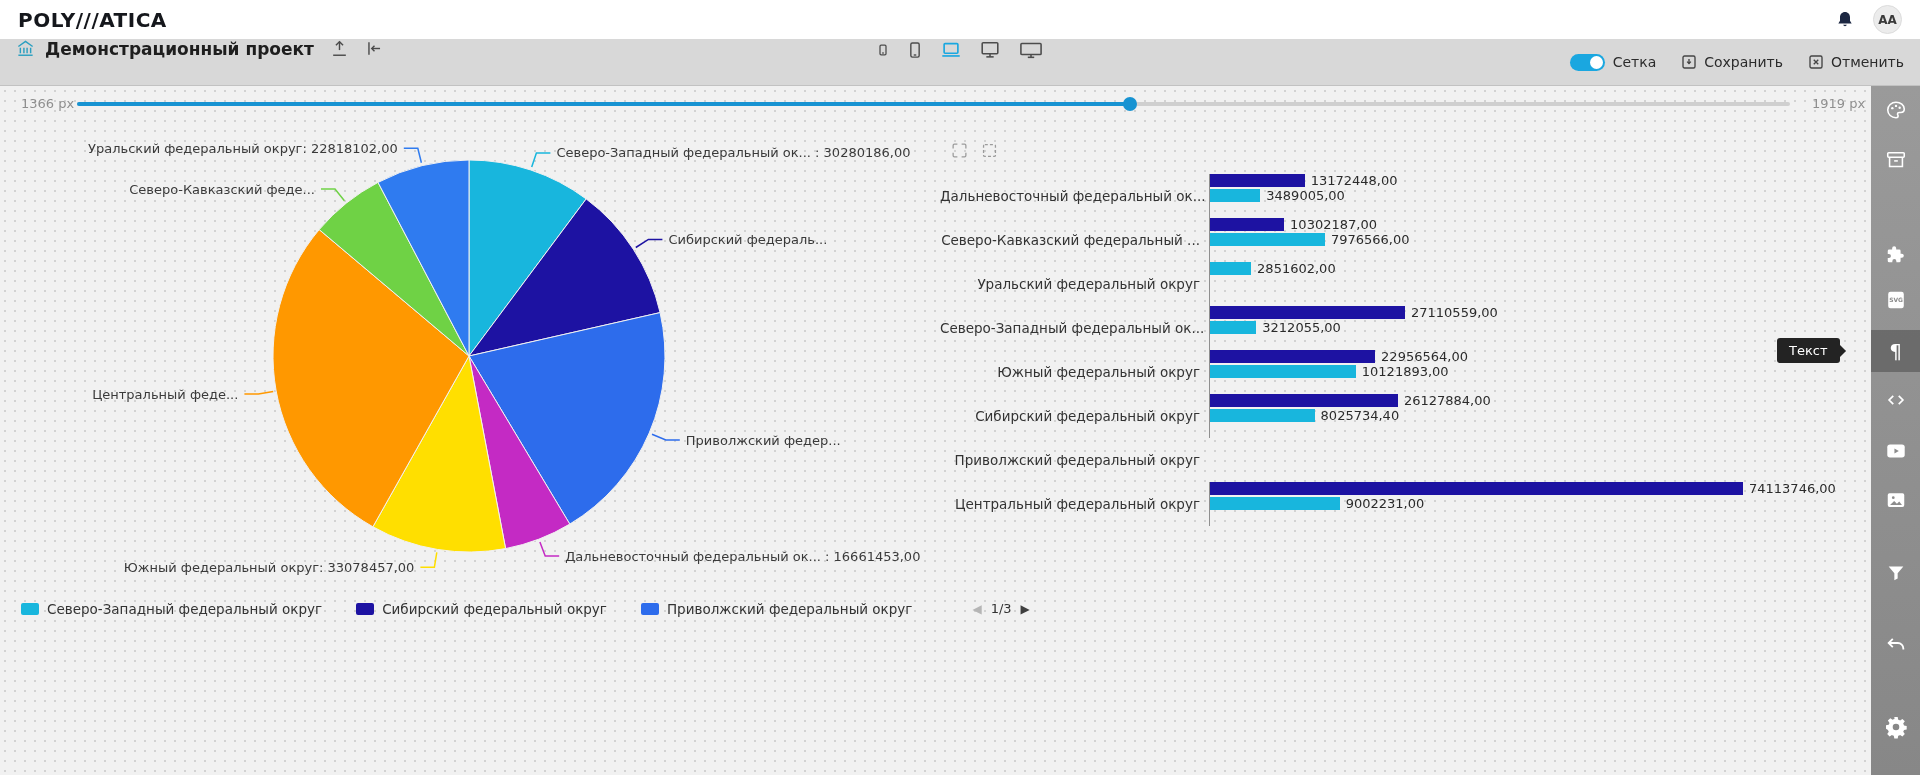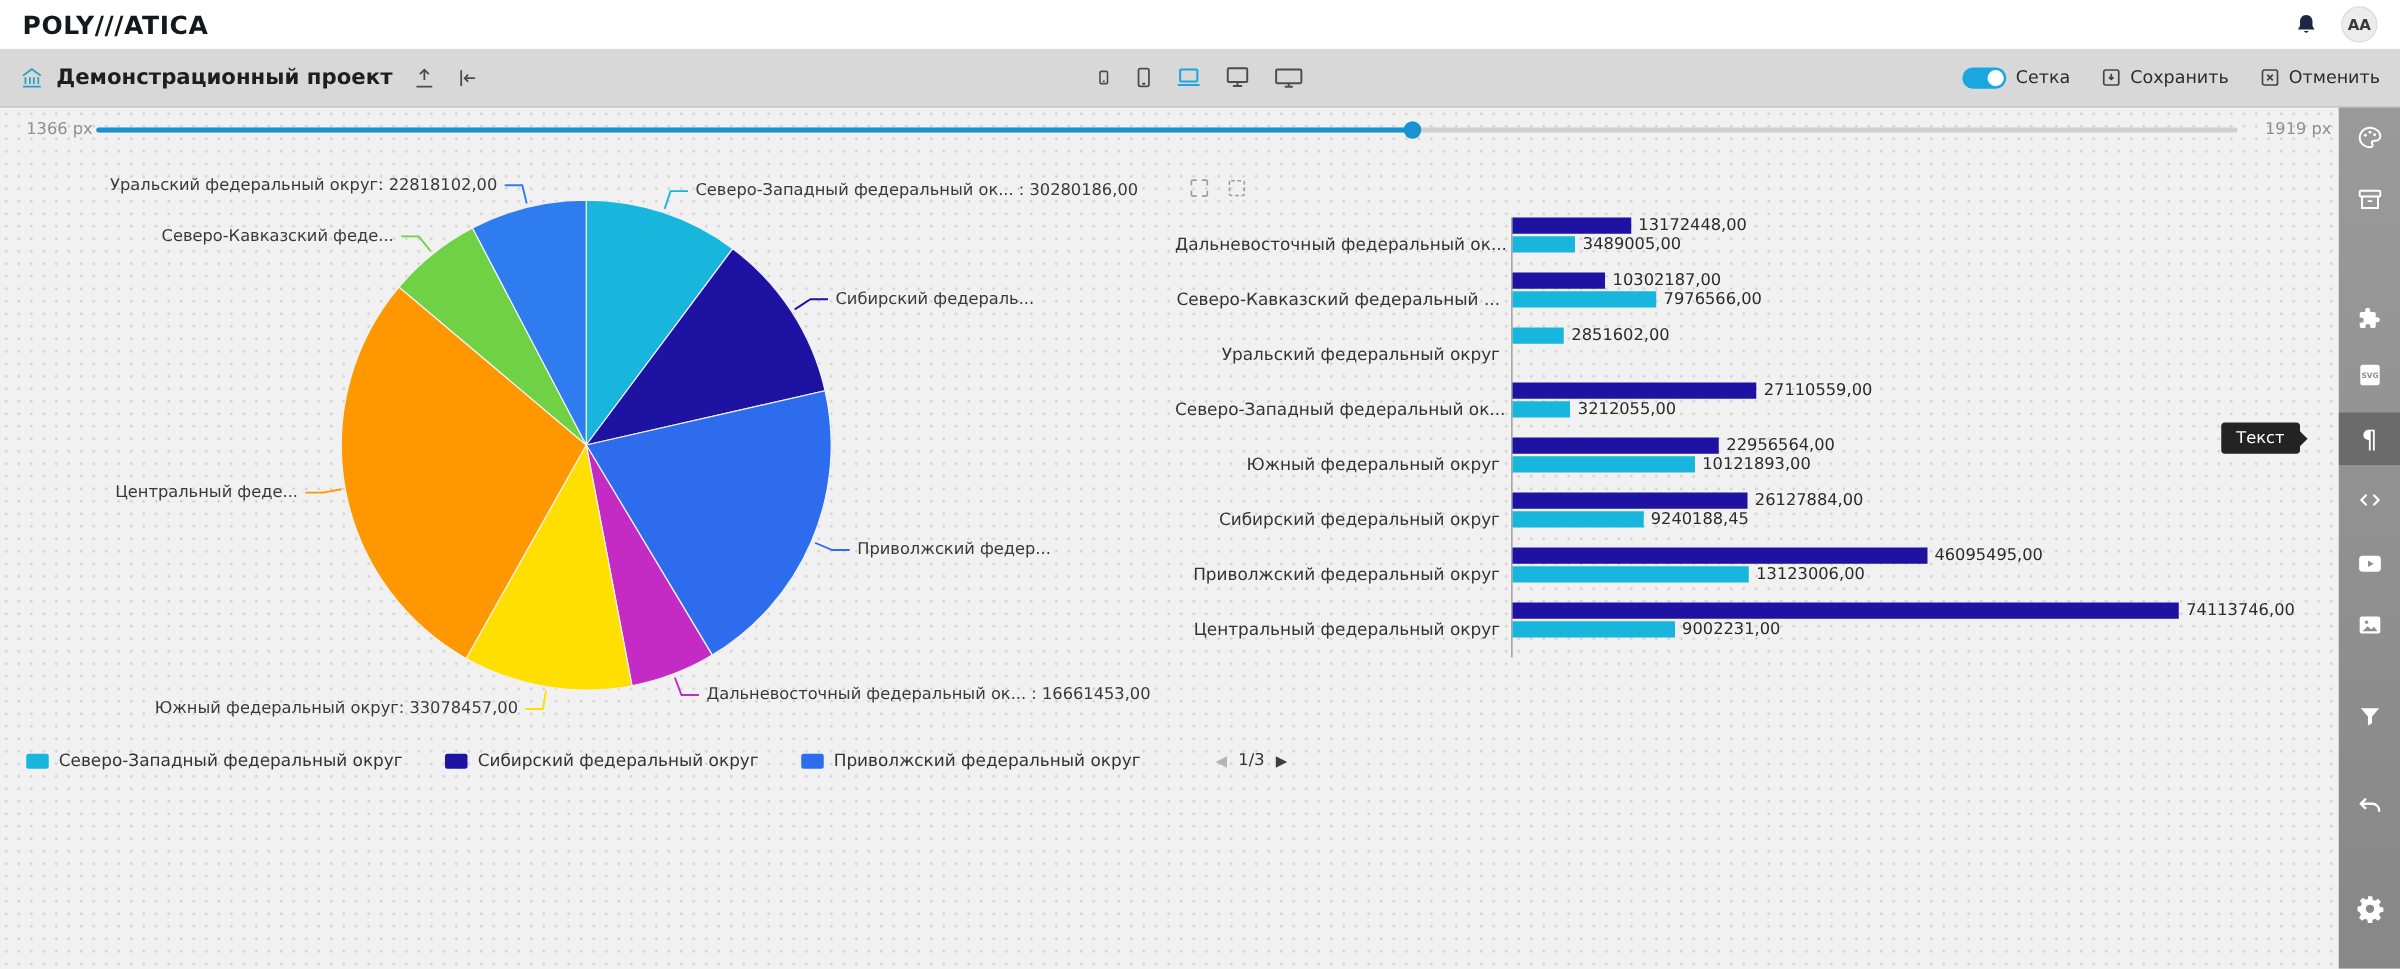--- a/index.html
+++ b/index.html
@@ -10,21 +10,21 @@
   .topbar{position:absolute;top:0;left:0;width:1920px;height:39px;background:#ffffff;
           display:flex;align-items:center;padding:0 18px;z-index:8}
   .logo{font-weight:bold;font-size:20px;letter-spacing:.5px;color:#15171c}
   .topbar-right{margin-left:auto;display:flex;align-items:center;gap:18px}
   .avatar{width:29px;height:29px;border-radius:50%;background:#ececec;border:1px solid #dcdcdc;
           display:flex;align-items:center;justify-content:center;font-size:12px;font-weight:bold;color:#3a3a3a;cursor:pointer}
   .bell{display:inline-flex;cursor:pointer}
 
   
   .toolbar{position:absolute;top:39px;left:0;width:1920px;height:47px;background:#d8d8d8;
-           border-bottom:1px solid #c2c2c2;display:flex;align-items:center;padding:0 16px;z-index:7}
+           border-bottom:1px solid #c2c2c2;display:flex;padding:0 16px;z-index:7}
   .proj-icon{display:inline-flex;margin-right:10px}
   .title{font-size:17px;font-weight:bold;color:#1e1e1e;white-space:nowrap}
   .tool-icon{display:inline-flex;margin-left:16px;cursor:pointer}
   .devices{position:absolute;left:50%;transform:translateX(-50%);display:flex;align-items:flex-end;gap:13px}
   .device{display:inline-flex;cursor:pointer}
   .toolbar-right{margin-left:auto;display:flex;align-items:center}
   .switch{width:35px;height:17px;border-radius:9px;background:#1aa7e0;position:relative;cursor:pointer;display:inline-block}
   .switch .knob{position:absolute;right:2px;top:2px;width:13px;height:13px;border-radius:50%;background:#fff}
   .tlabel{font-size:14px;color:#2b2b2b;margin-left:8px;white-space:nowrap}
   .tbtn{display:flex;align-items:center;gap:6px;margin-left:24px;cursor:pointer}
@@ -318,36 +318,26 @@
         </div>
         <div class="bar-row">
           <div class="bar-cat">Сибирский федеральный округ</div>
           <div class="bar-group">
             <div class="bar-line">
               <div class="bar" style="background: rgb(29, 18, 162); width: 187.9px;"></div>
               <span class="bar-value">26127884,00</span>
             </div>
             <div class="bar-line">
               <div class="bar" style="background: rgb(24, 182, 221); width: 104.6px;"></div>
-              <span class="bar-value">9240188,45</span>
+              <span class="bar-value">8025734,40</span>
             </div>
           </div>
         </div>
         <div class="bar-row">
           <div class="bar-cat">Приволжский федеральный округ</div>
-          <div class="bar-group">
-            <div class="bar-line">
-              <div class="bar" style="background: rgb(29, 18, 162); width: 331.5px;"></div>
-              <span class="bar-value">46095495,00</span>
-            </div>
-            <div class="bar-line">
-              <div class="bar" style="background: rgb(24, 182, 221); width: 189px;"></div>
-              <span class="bar-value">13123006,00</span>
-            </div>
-          </div>
         </div>
         <div class="bar-row">
           <div class="bar-cat">Центральный федеральный округ</div>
           <div class="bar-group">
             <div class="bar-line">
               <div class="bar" style="background: rgb(29, 18, 162); width: 533px;"></div>
               <span class="bar-value">74113746,00</span>
             </div>
             <div class="bar-line">
               <div class="bar" style="background: rgb(24, 182, 221); width: 129.7px;"></div>

